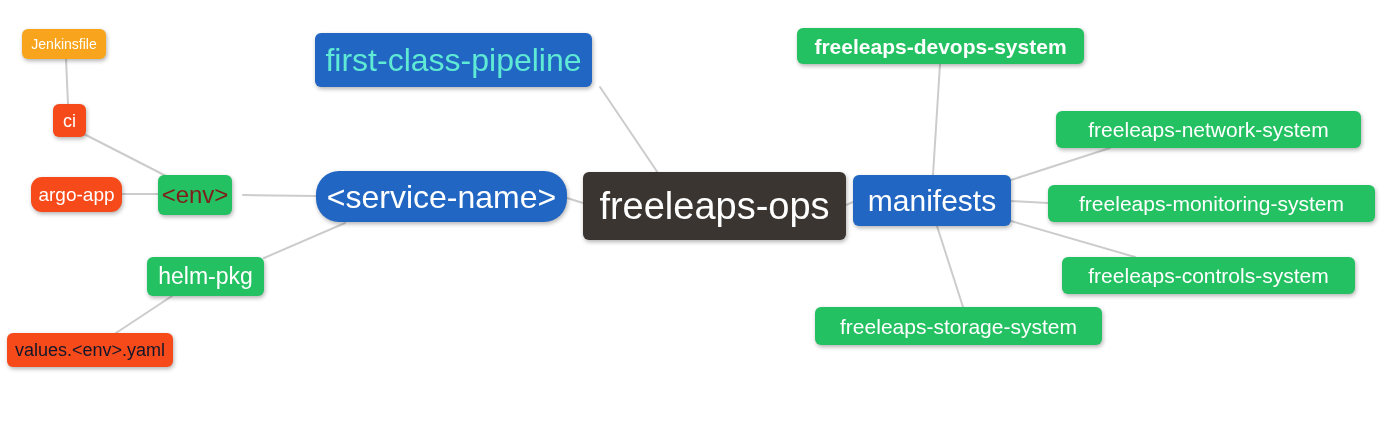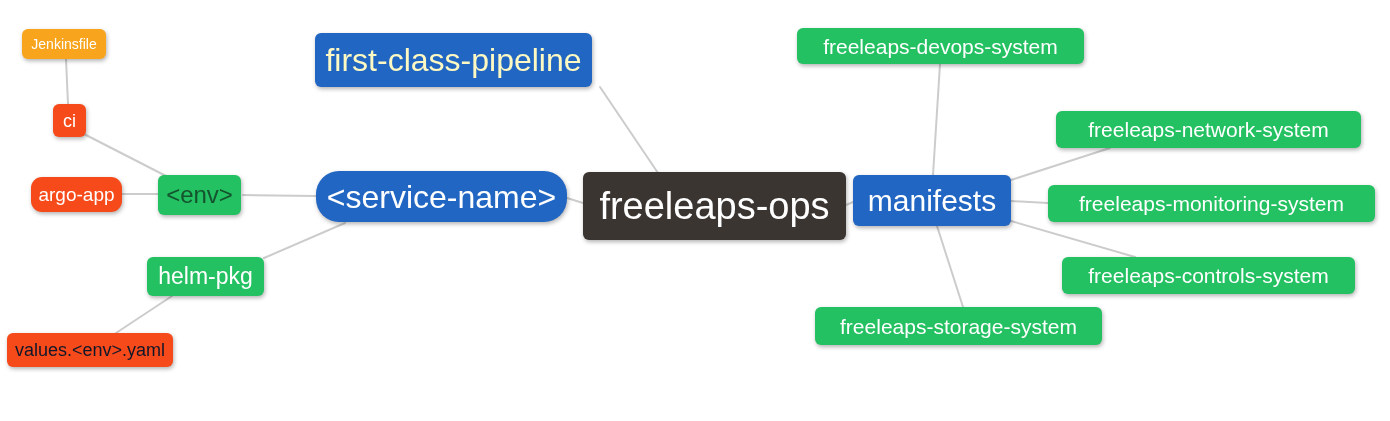--- a/index.html
+++ b/index.html
@@ -53,25 +53,25 @@
       <line x1="846" y1="205" x2="853" y2="202" stroke="#cccccc" stroke-width="2" stroke-linecap="round"></line>
       <line x1="933" y1="175" x2="940" y2="64" stroke="#cccccc" stroke-width="2" stroke-linecap="round"></line>
       <line x1="1011" y1="180" x2="1110" y2="148" stroke="#cccccc" stroke-width="2" stroke-linecap="round"></line>
       <line x1="1011" y1="201" x2="1048" y2="203" stroke="#cccccc" stroke-width="2" stroke-linecap="round"></line>
       <line x1="1011" y1="221" x2="1135" y2="257" stroke="#cccccc" stroke-width="2" stroke-linecap="round"></line>
       <line x1="937" y1="226" x2="963" y2="307" stroke="#cccccc" stroke-width="2" stroke-linecap="round"></line>
     </svg>
 <div class="node" style="left: 22px; top: 29px; width: 84px; height: 30px; font-size: 14px; background: rgb(248, 164, 28); color: rgb(255, 255, 255);">Jenkinsfile</div>
     <div class="node" style="left: 53px; top: 104px; width: 33px; height: 33px; font-size: 18px; background: rgb(247, 74, 26); color: rgb(255, 255, 255);">ci</div>
     <div class="node" style="left: 31px; top: 177px; width: 91px; height: 35px; font-size: 19px; background: rgb(247, 74, 26); color: rgb(255, 255, 255); border-radius: 11px;">argo-app</div>
-    <div class="node" style="left: 158px; top: 175px; width: 83px; height: 40px; font-size: 24px; background: rgb(35, 193, 97); color: #14532d;">&lt;env&gt;</div>
+    <div class="node" style="left: 158px; top: 175px; width: 74px; height: 40px; font-size: 24px; background: rgb(35, 193, 97); color: #7f1d1d;">&lt;env&gt;</div>
     <div class="node" style="left: 147px; top: 257px; width: 117px; height: 39px; font-size: 23px; background: rgb(35, 193, 97); color: rgb(255, 255, 255);">helm-pkg</div>
     <div class="node" style="left: 7px; top: 333px; width: 166px; height: 34px; font-size: 18px; background: rgb(247, 74, 26); color: #0f172a;">values.&lt;env&gt;.yaml</div>
-    <div class="node" style="left: 315px; top: 33px; width: 277px; height: 54px; font-size: 32px; background: rgb(33, 102, 194); color: #fef9c3;">first-class-pipeline</div>
+    <div class="node" style="left: 315px; top: 33px; width: 277px; height: 54px; font-size: 32px; background: rgb(33, 102, 194); color: #5eead4;">first-class-pipeline</div>
     <div class="node" style="left: 316px; top: 171px; width: 251px; height: 51px; font-size: 32px; background: rgb(33, 102, 194); color: rgb(255, 255, 255); border-radius: 23px;">&lt;service-name&gt;</div>
     <div class="node" style="left: 583px; top: 172px; width: 263px; height: 68px; font-size: 38px; background: rgb(58, 53, 49); color: rgb(255, 255, 255);">freeleaps-ops</div>
     <div class="node" style="left: 853px; top: 175px; width: 158px; height: 51px; font-size: 30px; background: rgb(33, 102, 194); color: rgb(255, 255, 255);">manifests</div>
-    <div class="node" style="left: 797px; top: 28px; width: 287px; height: 36px; font-size: 21px; background: rgb(35, 193, 97); color: rgb(255, 255, 255);">freeleaps-devops-system</div>
+    <div class="node" style="left: 797px; top: 28px; width: 287px; height: 36px; font-size: 21px; background: rgb(35, 193, 97); color: rgb(255, 255, 255); font-weight: bold;">freeleaps-devops-system</div>
     <div class="node" style="left: 1056px; top: 111px; width: 305px; height: 37px; font-size: 21px; background: rgb(35, 193, 97); color: rgb(255, 255, 255);">freeleaps-network-system</div>
     <div class="node" style="left: 1062px; top: 257px; width: 293px; height: 37px; font-size: 21px; background: rgb(35, 193, 97); color: rgb(255, 255, 255);">freeleaps-controls-system</div>
     <div class="node" style="left: 1048px; top: 185px; width: 327px; height: 37px; font-size: 21px; background: rgb(35, 193, 97); color: rgb(255, 255, 255);">freeleaps-monitoring-system</div>
     <div class="node" style="left: 815px; top: 307px; width: 287px; height: 38px; font-size: 21px; background: rgb(35, 193, 97); color: rgb(255, 255, 255);">freeleaps-storage-system</div>
   </div>
 
 </body></html>

